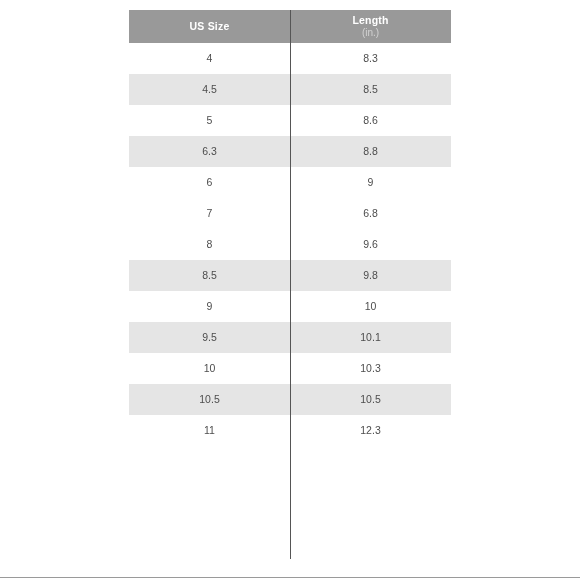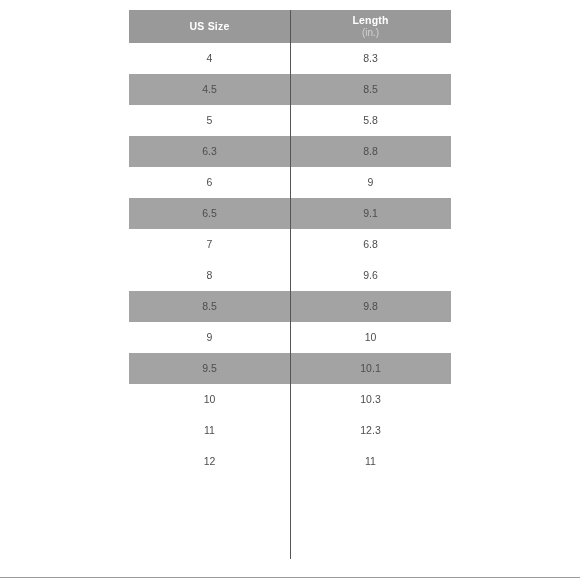--- a/index.html
+++ b/index.html
@@ -53,21 +53,21 @@
     font-weight: normal;
     color: #d2d2d2;
     line-height: 11px;
   }
   .header-cell.with-sub .header-title {
     margin-top: -1px;
   }
 
   
   .data-row.odd  { background: #ffffff; }
-  .data-row.even { background: #a3a3a3; }
+  .data-row.even { background: #e5e5e5; }
 
   .data-cell {
     height: 31px;
     text-align: center;
     vertical-align: middle;
     padding: 0;
     font-size: 10.5px;
     color: #4d4d4d;
     line-height: 31px;
   }
@@ -113,33 +113,29 @@
       <tr class="data-row odd">
         <td class="data-cell">4</td>
         <td class="data-cell">8.3</td>
       </tr>
       <tr class="data-row even">
         <td class="data-cell">4.5</td>
         <td class="data-cell">8.5</td>
       </tr>
       <tr class="data-row odd">
         <td class="data-cell">5</td>
-        <td class="data-cell">5.8</td>
+        <td class="data-cell">8.6</td>
       </tr>
       <tr class="data-row even">
         <td class="data-cell">6.3</td>
         <td class="data-cell">8.8</td>
       </tr>
       <tr class="data-row odd">
         <td class="data-cell">6</td>
         <td class="data-cell">9</td>
-      </tr>
-      <tr class="data-row even">
-        <td class="data-cell">6.5</td>
-        <td class="data-cell">9.1</td>
       </tr>
       <tr class="data-row odd">
         <td class="data-cell">7</td>
         <td class="data-cell">6.8</td>
       </tr>
       <tr class="data-row odd">
         <td class="data-cell">8</td>
         <td class="data-cell">9.6</td>
       </tr>
       <tr class="data-row even">
@@ -151,27 +147,27 @@
         <td class="data-cell">10</td>
       </tr>
       <tr class="data-row even">
         <td class="data-cell">9.5</td>
         <td class="data-cell">10.1</td>
       </tr>
       <tr class="data-row odd">
         <td class="data-cell">10</td>
         <td class="data-cell">10.3</td>
       </tr>
+      <tr class="data-row even">
+        <td class="data-cell">10.5</td>
+        <td class="data-cell">10.5</td>
+      </tr>
       <tr class="data-row odd">
         <td class="data-cell">11</td>
         <td class="data-cell">12.3</td>
-      </tr>
-      <tr class="data-row odd">
-        <td class="data-cell">12</td>
-        <td class="data-cell">11</td>
       </tr>
 
     </tbody>
   </table>
 
   <div class="col-divider" style="height: 549px;"></div>
 </div>
 
 <div class="page-rule"></div>
 

